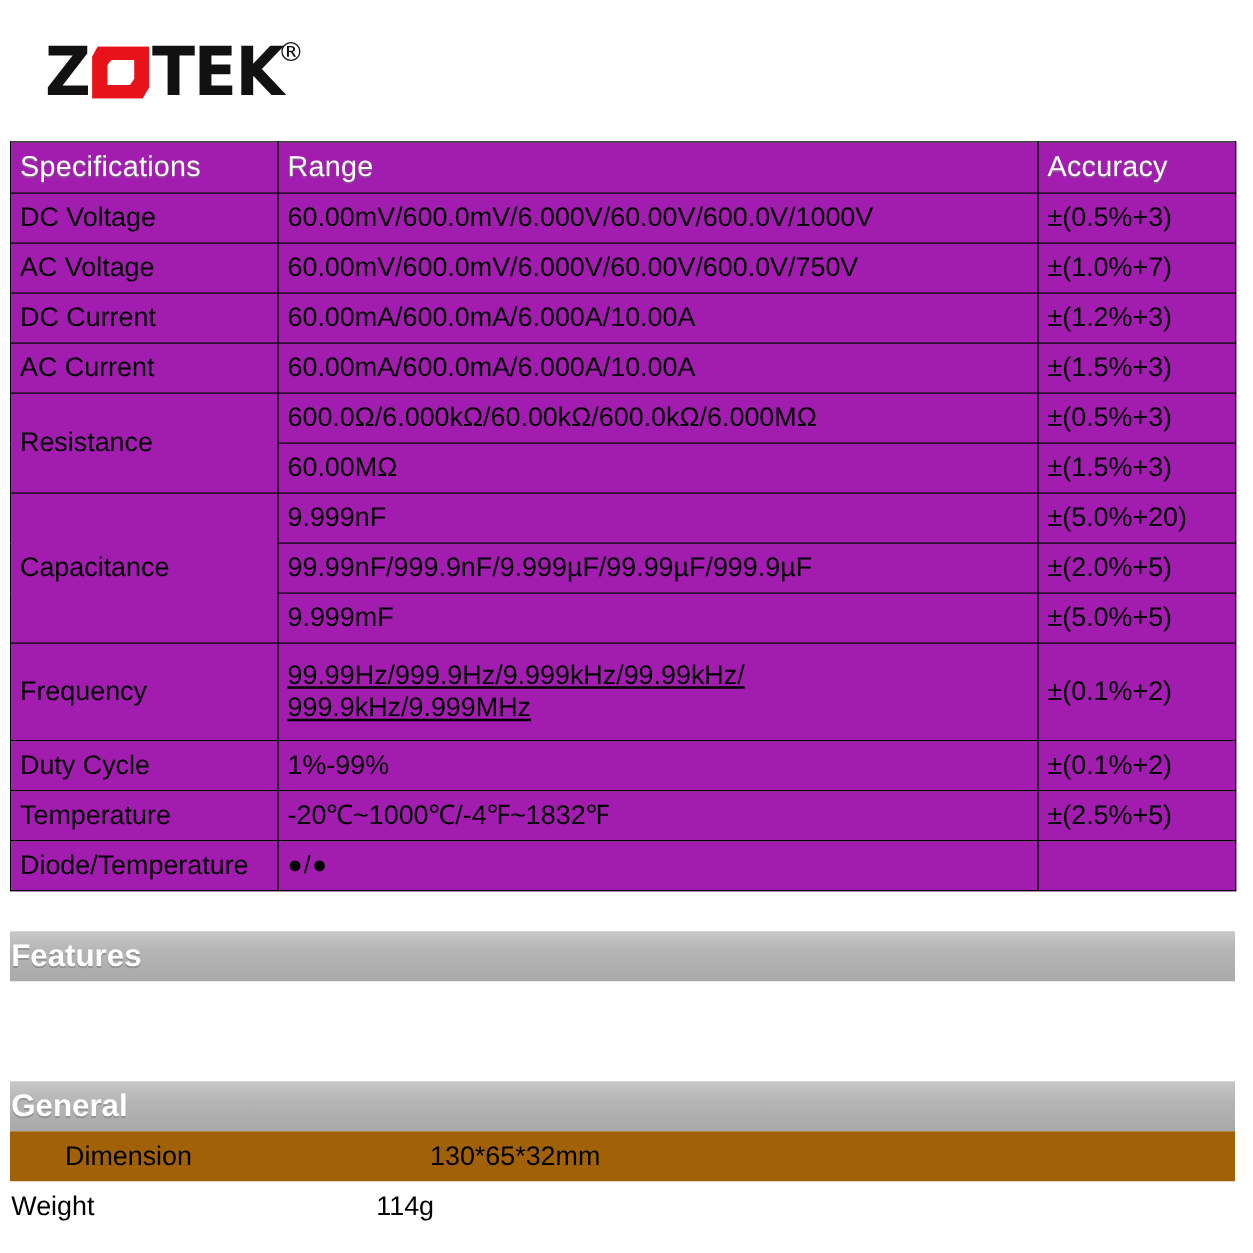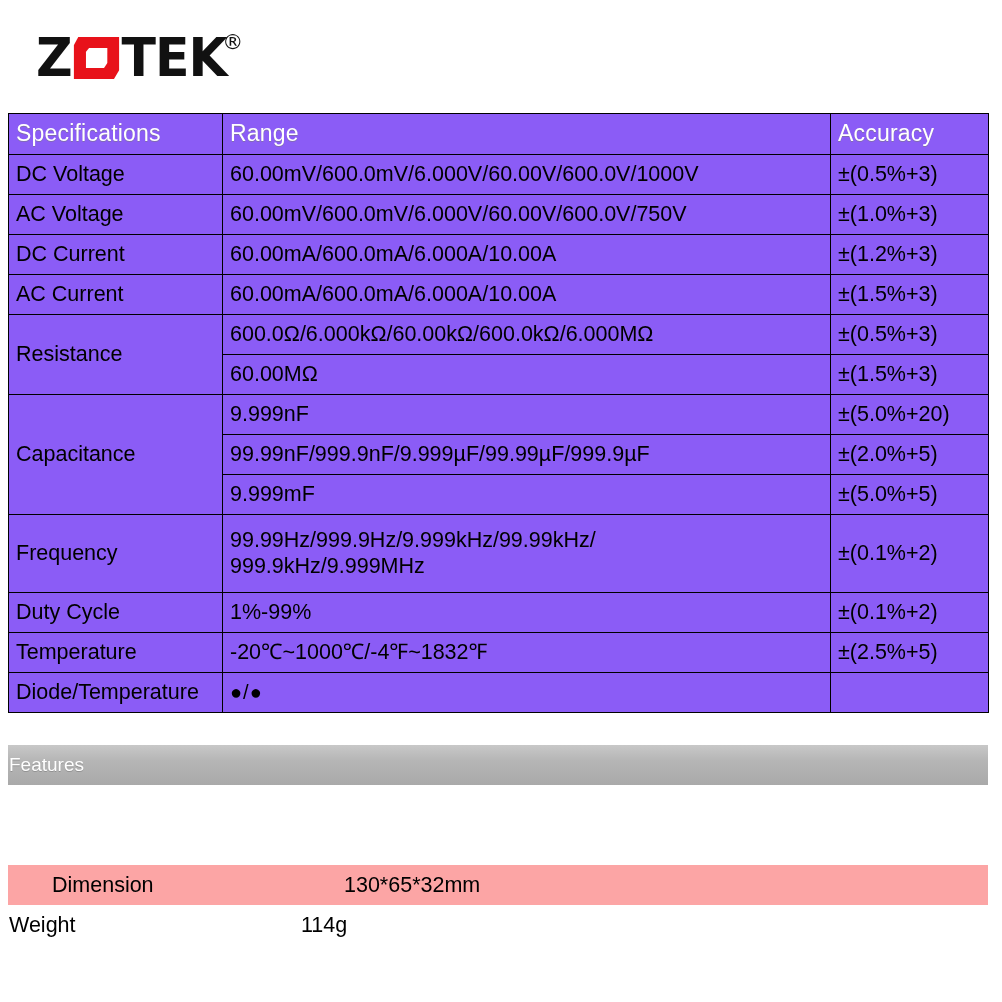--- a/index.html
+++ b/index.html
@@ -83,49 +83,49 @@
     table-layout: fixed;
     font-size: 21.5px;
   }
   #spec-table td, #spec-table th {
     border: 1px solid #000000;
     padding: 0 7px;
     vertical-align: middle;
     text-align: left;
     font-weight: normal;
     line-height: 1.18;
-    background: #8b5cf6;
+    background: #a21caf;
   }
   .hdr td {
     background: linear-gradient(to bottom, #c8c8c8 0%, #b5b5b5 40%, #a9a9a9 100%);
     color: #ffffff;
     font-weight: bold;
     font-size: 23px;
     height: 40px;
     text-shadow: 0 1px 0 rgba(120,120,120,0.55);
     letter-spacing: 0.2px;
   }
   .hdr td.acc-head {
     text-align: right;
     padding-right: 10px;
   }
-  .band td { background: #fca5a5; padding-left: 44px; }
+  .band td { background: #a16207; padding-left: 44px; }
   .row-h { height: 40px; }
   .acc {
     text-align: center;
     white-space: nowrap;
   }
   .label-cell { white-space: nowrap; }
   .rng { white-space: nowrap; }
-  .freq-range { white-space: normal; line-height: 1.42; padding-top: 4px; padding-bottom: 4px; }
+  .freq-range { white-space: normal; line-height: 1.42; padding-top: 4px; padding-bottom: 4px; text-decoration: underline; }
   .sect td {
     background: linear-gradient(to bottom, #c8c8c8 0%, #b5b5b5 40%, #a9a9a9 100%);
     color: #ffffff;
-    font-weight: normal;
-    font-size: 19px;
+    font-weight: bold;
+    font-size: 25px;
     height: 38px;
     text-shadow: 0 1px 0 rgba(120,120,120,0.55);
   }
   .dot { font-size: 20px; letter-spacing: 1px; }
 </style>
 </head>
 <body>
 
 <div id="logo-area">
   <div class="logo-word">
@@ -153,21 +153,21 @@
     </tr>
 
     <tr class="row-h">
       <td class="label-cell">DC Voltage</td>
       <td class="rng">60.00mV/600.0mV/6.000V/60.00V/600.0V/1000V</td>
       <td class="acc">±(0.5%+3)</td>
     </tr>
     <tr class="row-h band">
       <td class="label-cell">AC Voltage</td>
       <td class="rng">60.00mV/600.0mV/6.000V/60.00V/600.0V/750V</td>
-      <td class="acc">±(1.0%+3)</td>
+      <td class="acc">±(1.0%+7)</td>
     </tr>
     <tr class="row-h">
       <td class="label-cell">DC Current</td>
       <td class="rng">60.00mA/600.0mA/6.000A/10.00A</td>
       <td class="acc">±(1.2%+3)</td>
     </tr>
     <tr class="row-h band">
       <td class="label-cell">AC Current</td>
       <td class="rng">60.00mA/600.0mA/6.000A/10.00A</td>
       <td class="acc">±(1.5%+3)</td>
@@ -232,20 +232,23 @@
     </tr>
   </tbody>
 </table>
 
 <table id="general-table" style="position:absolute; left:8px; top:865px; width:980px; border-collapse:collapse; table-layout:fixed; font-size:21.5px;">
   <colgroup>
       <col style="width:292px">
       <col style="width:688px">
     </colgroup>
   <tbody>
+    <tr class="sect">
+      <td colspan="2">General</td>
+    </tr>
     <tr class="row-h band">
       <td>Dimension</td>
       <td>130*65*32mm</td>
     </tr>
     <tr class="row-h">
       <td>Weight</td>
       <td>114g</td>
     </tr>
   </tbody>
 </table>

